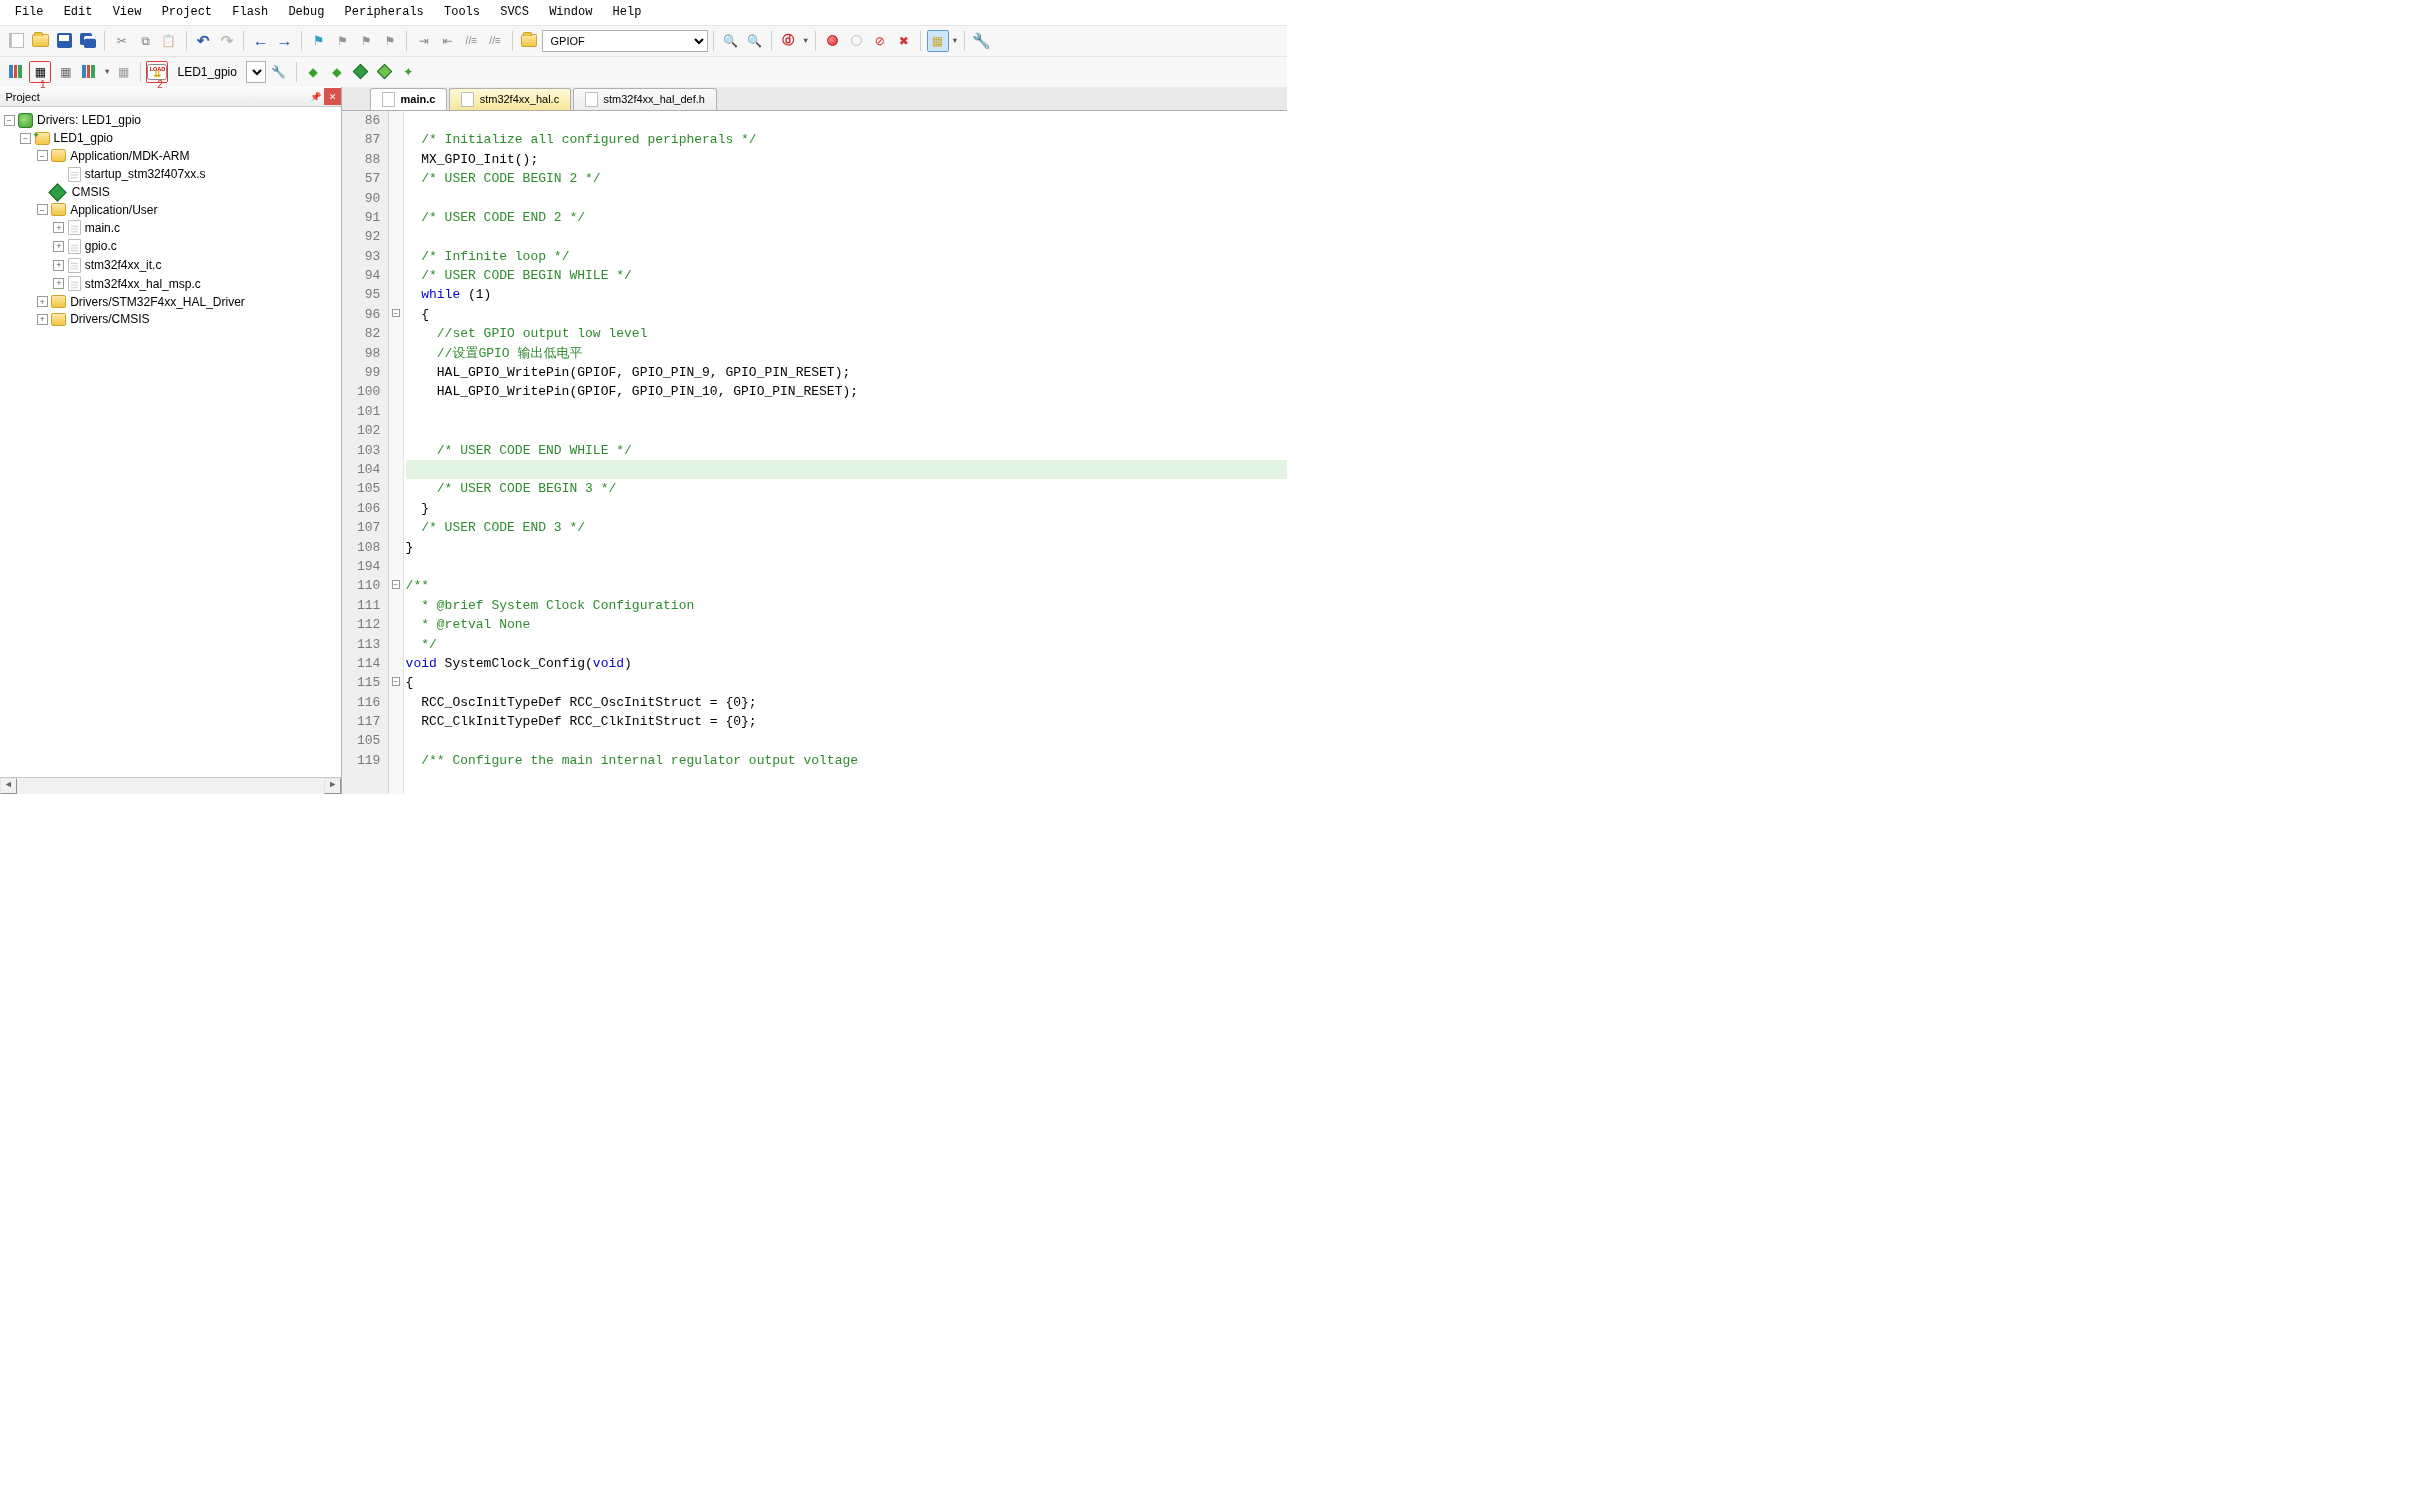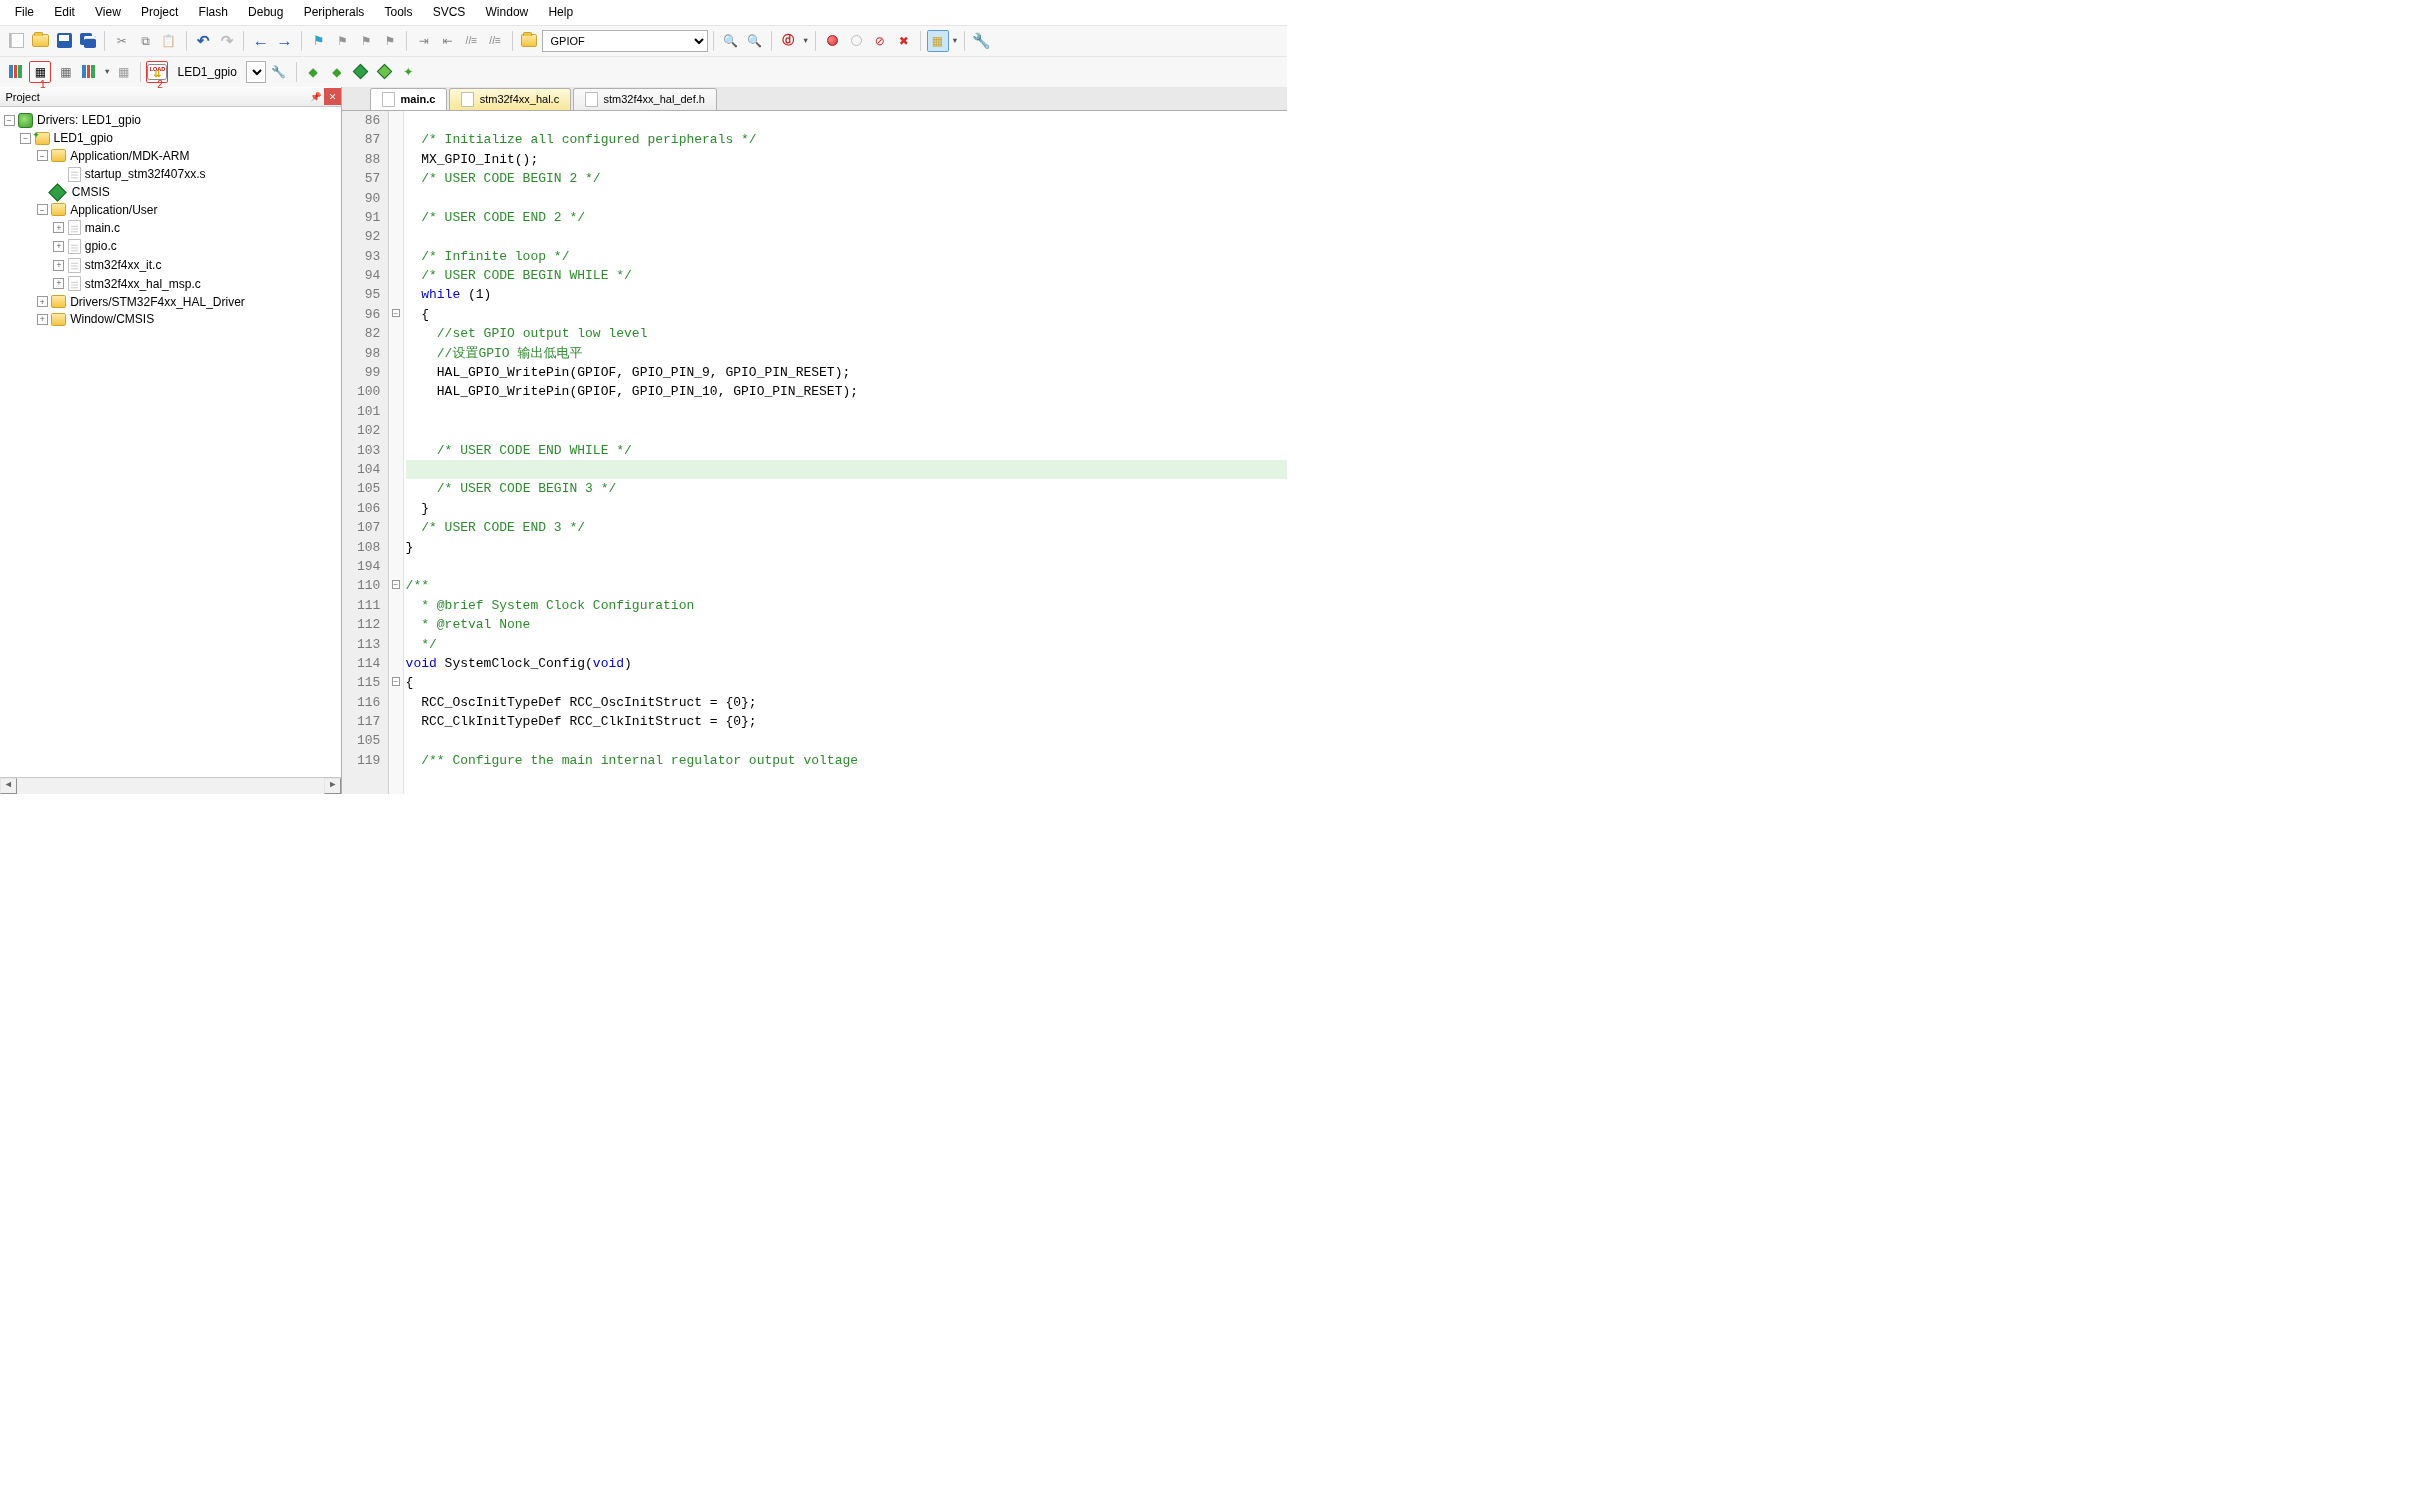--- a/index.html
+++ b/index.html
@@ -1,21 +1,21 @@
 <!DOCTYPE html>
 <html style="font-size:15px"><head>
 <meta charset="utf-8">
 <style>
   * { box-sizing: border-box; margin: 0; padding: 0; }
   body { font-family: "Segoe UI", Tahoma, sans-serif; font-size: 12px; background: #fff; color: #000; overflow: hidden; }
   .root { display: flex; flex-direction: column; height: 794px; width: 1287px; }
   
   
   .menubar { display: flex; gap: 1.8px; padding: 1.8px 5.5px; background: #fff; }
-  .menubar .mi { padding: 3.7px 9.2px; cursor: default; }
+  .menubar .mi { padding: 3.7px 9.2px; cursor: default; font-family: Liberation Mono, monospace; }
 
   
   .toolbar { display: flex; align-items: center; gap: 1.8px; padding: 1.8px 5.5px; border-top: 0.9px solid #e5e5e5; background: #f7f7f7; height: 31px; }
   .toolbar .sep { width: 0.9px; height: 20.3px; background: #d0d0d0; margin: 0 3.7px; }
   .tbtn { width: 22px; height: 22px; display: inline-flex; align-items: center; justify-content: center; border: 0.9px solid transparent; border-radius: 1.8px; cursor: pointer; }
   .tbtn.active { background: #cde6f7; border-color: #5b9bd5; }
   .tbtn.redbox { border: 1.8px solid #e53935; }
   .dropdown-arrow { width: 7.4px; font-size: 7.4px; color: #555; margin-left: 0.9px; }
   .combo { height: 22px; border: 0.9px solid #b0b0b0; background: #fff; font-size: 11px; padding: 0 3.7px; }
   .combo.wide { width: 166px; }
@@ -316,21 +316,21 @@
                     <div class="row">
                       <span class="exp">+</span>
                       <span class="icon-folder"></span>
                       <span>Drivers/STM32F4xx_HAL_Driver</span>
                     </div>
                   </li>
                   <li>
                     <div class="row">
                       <span class="exp">+</span>
                       <span class="icon-folder"></span>
-                      <span>Window/CMSIS</span>
+                      <span>Drivers/CMSIS</span>
                     </div>
                   </li>
                 </ul>
               </li>
             </ul>
           </li>
         </ul>
       </div>
       <div class="panel-scroll">
         <span class="arr">◄</span>

